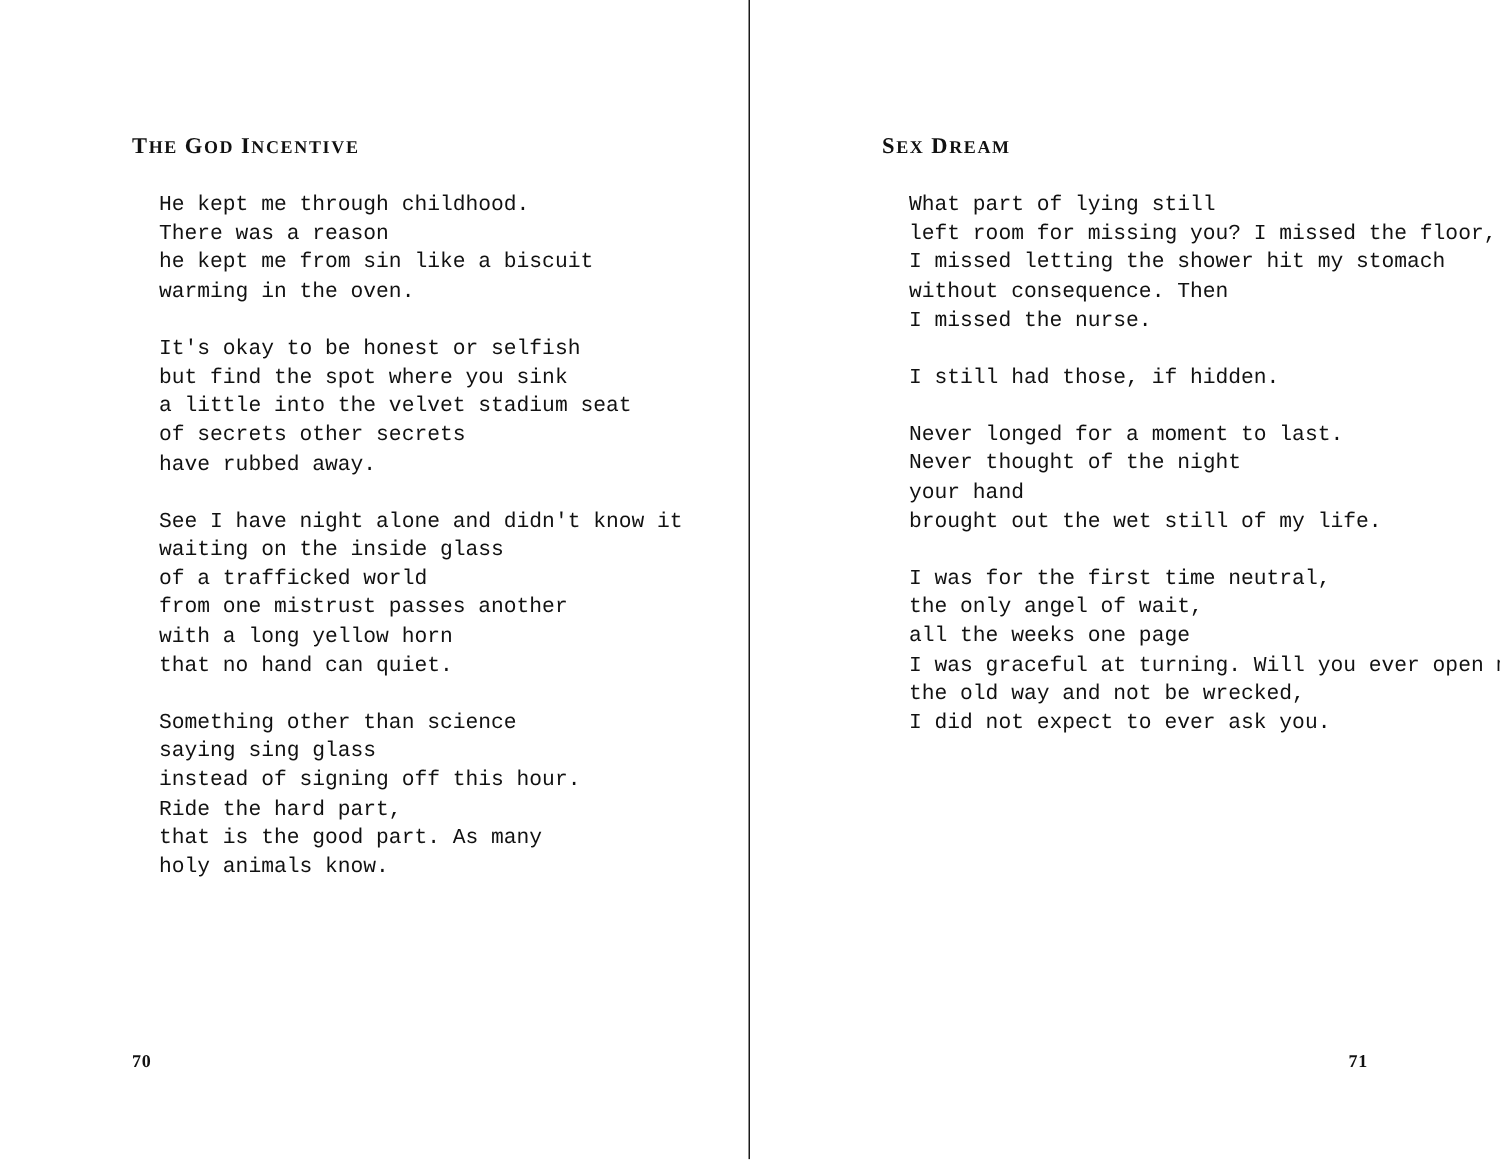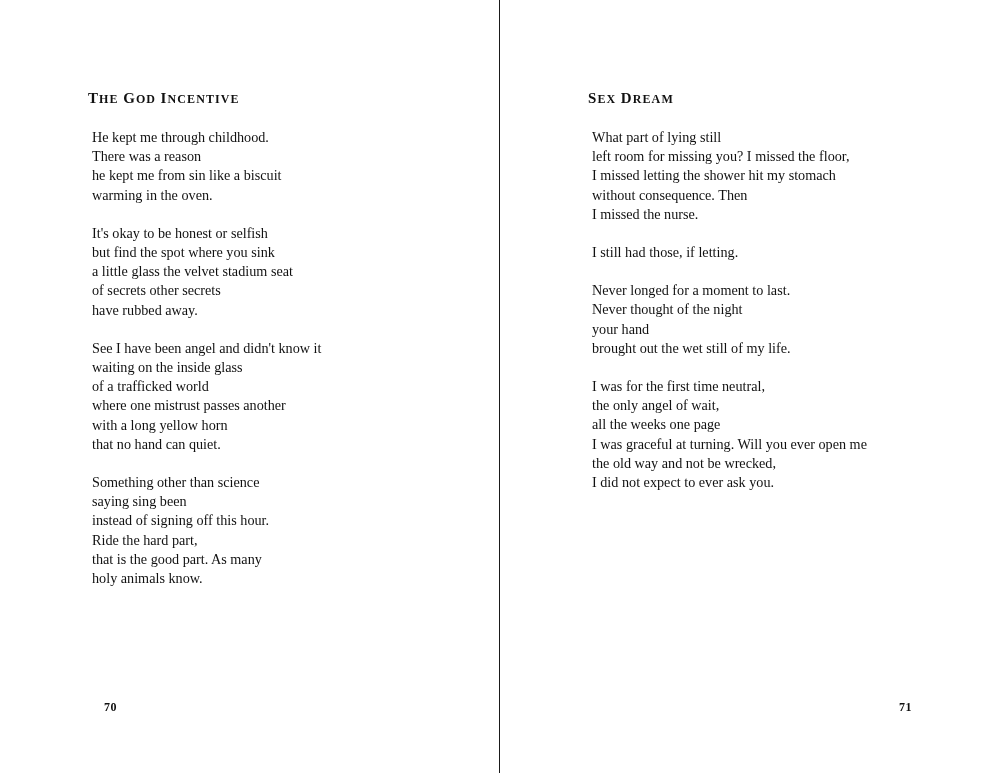--- a/index.html
+++ b/index.html
@@ -52,35 +52,36 @@
     font-size: 12px;
   }
 
   .poem-body {
     position: absolute;
     font-size: 14.2px;
     line-height: 19.2px;
     color: #111111;
   }
   .stanza {
-    margin: 0 0 19px 4px;
+    margin: 0 0 19px 18px;
+    font-family: Liberation Mono, monospace;
   }
   .line {
     white-space: nowrap;
   }
 
   .folio {
     position: absolute;
     bottom: 58px;
     font-size: 12px;
     font-weight: bold;
     letter-spacing: 0.5px;
     color: #111111;
   }
-  .folio-left  { left: 104px; margin-top: 40px; }
+  .folio-left  { left: 88px; margin-top: 40px; }
   .folio-right { right: 88px; text-align: center; }
 
   
   .page-left .poem-title { left: 88px; top: 90px; }
   .page-left .poem-body  { left: 88px; top: 128px; width: 380px; }
 
   
   .page-right .poem-title { left: 88px; top: 90px; }
   .page-right .poem-body  { left: 88px; top: 128px; width: 380px; }
 </style>
@@ -96,56 +97,56 @@
     <div class="poem-body">
         <div class="stanza">
           <div class="line">He kept me through childhood.</div>
           <div class="line">There was a reason</div>
           <div class="line">he kept me from sin like a biscuit</div>
           <div class="line">warming in the oven.</div>
         </div>
         <div class="stanza">
           <div class="line">It's okay to be honest or selfish</div>
           <div class="line">but find the spot where you sink</div>
-          <div class="line">a little glass the velvet stadium seat</div>
+          <div class="line">a little into the velvet stadium seat</div>
           <div class="line">of secrets other secrets</div>
           <div class="line">have rubbed away.</div>
         </div>
         <div class="stanza">
-          <div class="line">See I have been angel and didn't know it</div>
+          <div class="line">See I have night alone and didn't know it</div>
           <div class="line">waiting on the inside glass</div>
           <div class="line">of a trafficked world</div>
-          <div class="line">where one mistrust passes another</div>
+          <div class="line">from one mistrust passes another</div>
           <div class="line">with a long yellow horn</div>
           <div class="line">that no hand can quiet.</div>
         </div>
         <div class="stanza">
           <div class="line">Something other than science</div>
-          <div class="line">saying sing been</div>
+          <div class="line">saying sing glass</div>
           <div class="line">instead of signing off this hour.</div>
           <div class="line">Ride the hard part,</div>
           <div class="line">that is the good part. As many</div>
           <div class="line">holy animals know.</div>
         </div>
       </div>
     <div class="folio folio-left">70</div>
   </div>
 
   <div class="page page-right">
     <div class="poem-title"><span><span class="cap">S</span><span class="sc">EX</span></span> <span><span class="cap">D</span><span class="sc">REAM</span></span> </div>
     <div class="poem-body">
         <div class="stanza">
           <div class="line">What part of lying still</div>
           <div class="line">left room for missing you? I missed the floor,</div>
           <div class="line">I missed letting the shower hit my stomach</div>
           <div class="line">without consequence. Then</div>
           <div class="line">I missed the nurse.</div>
         </div>
         <div class="stanza">
-          <div class="line">I still had those, if letting.</div>
+          <div class="line">I still had those, if hidden.</div>
         </div>
         <div class="stanza">
           <div class="line">Never longed for a moment to last.</div>
           <div class="line">Never thought of the night</div>
           <div class="line">your hand</div>
           <div class="line">brought out the wet still of my life.</div>
         </div>
         <div class="stanza">
           <div class="line">I was for the first time neutral,</div>
           <div class="line">the only angel of wait,</div>

